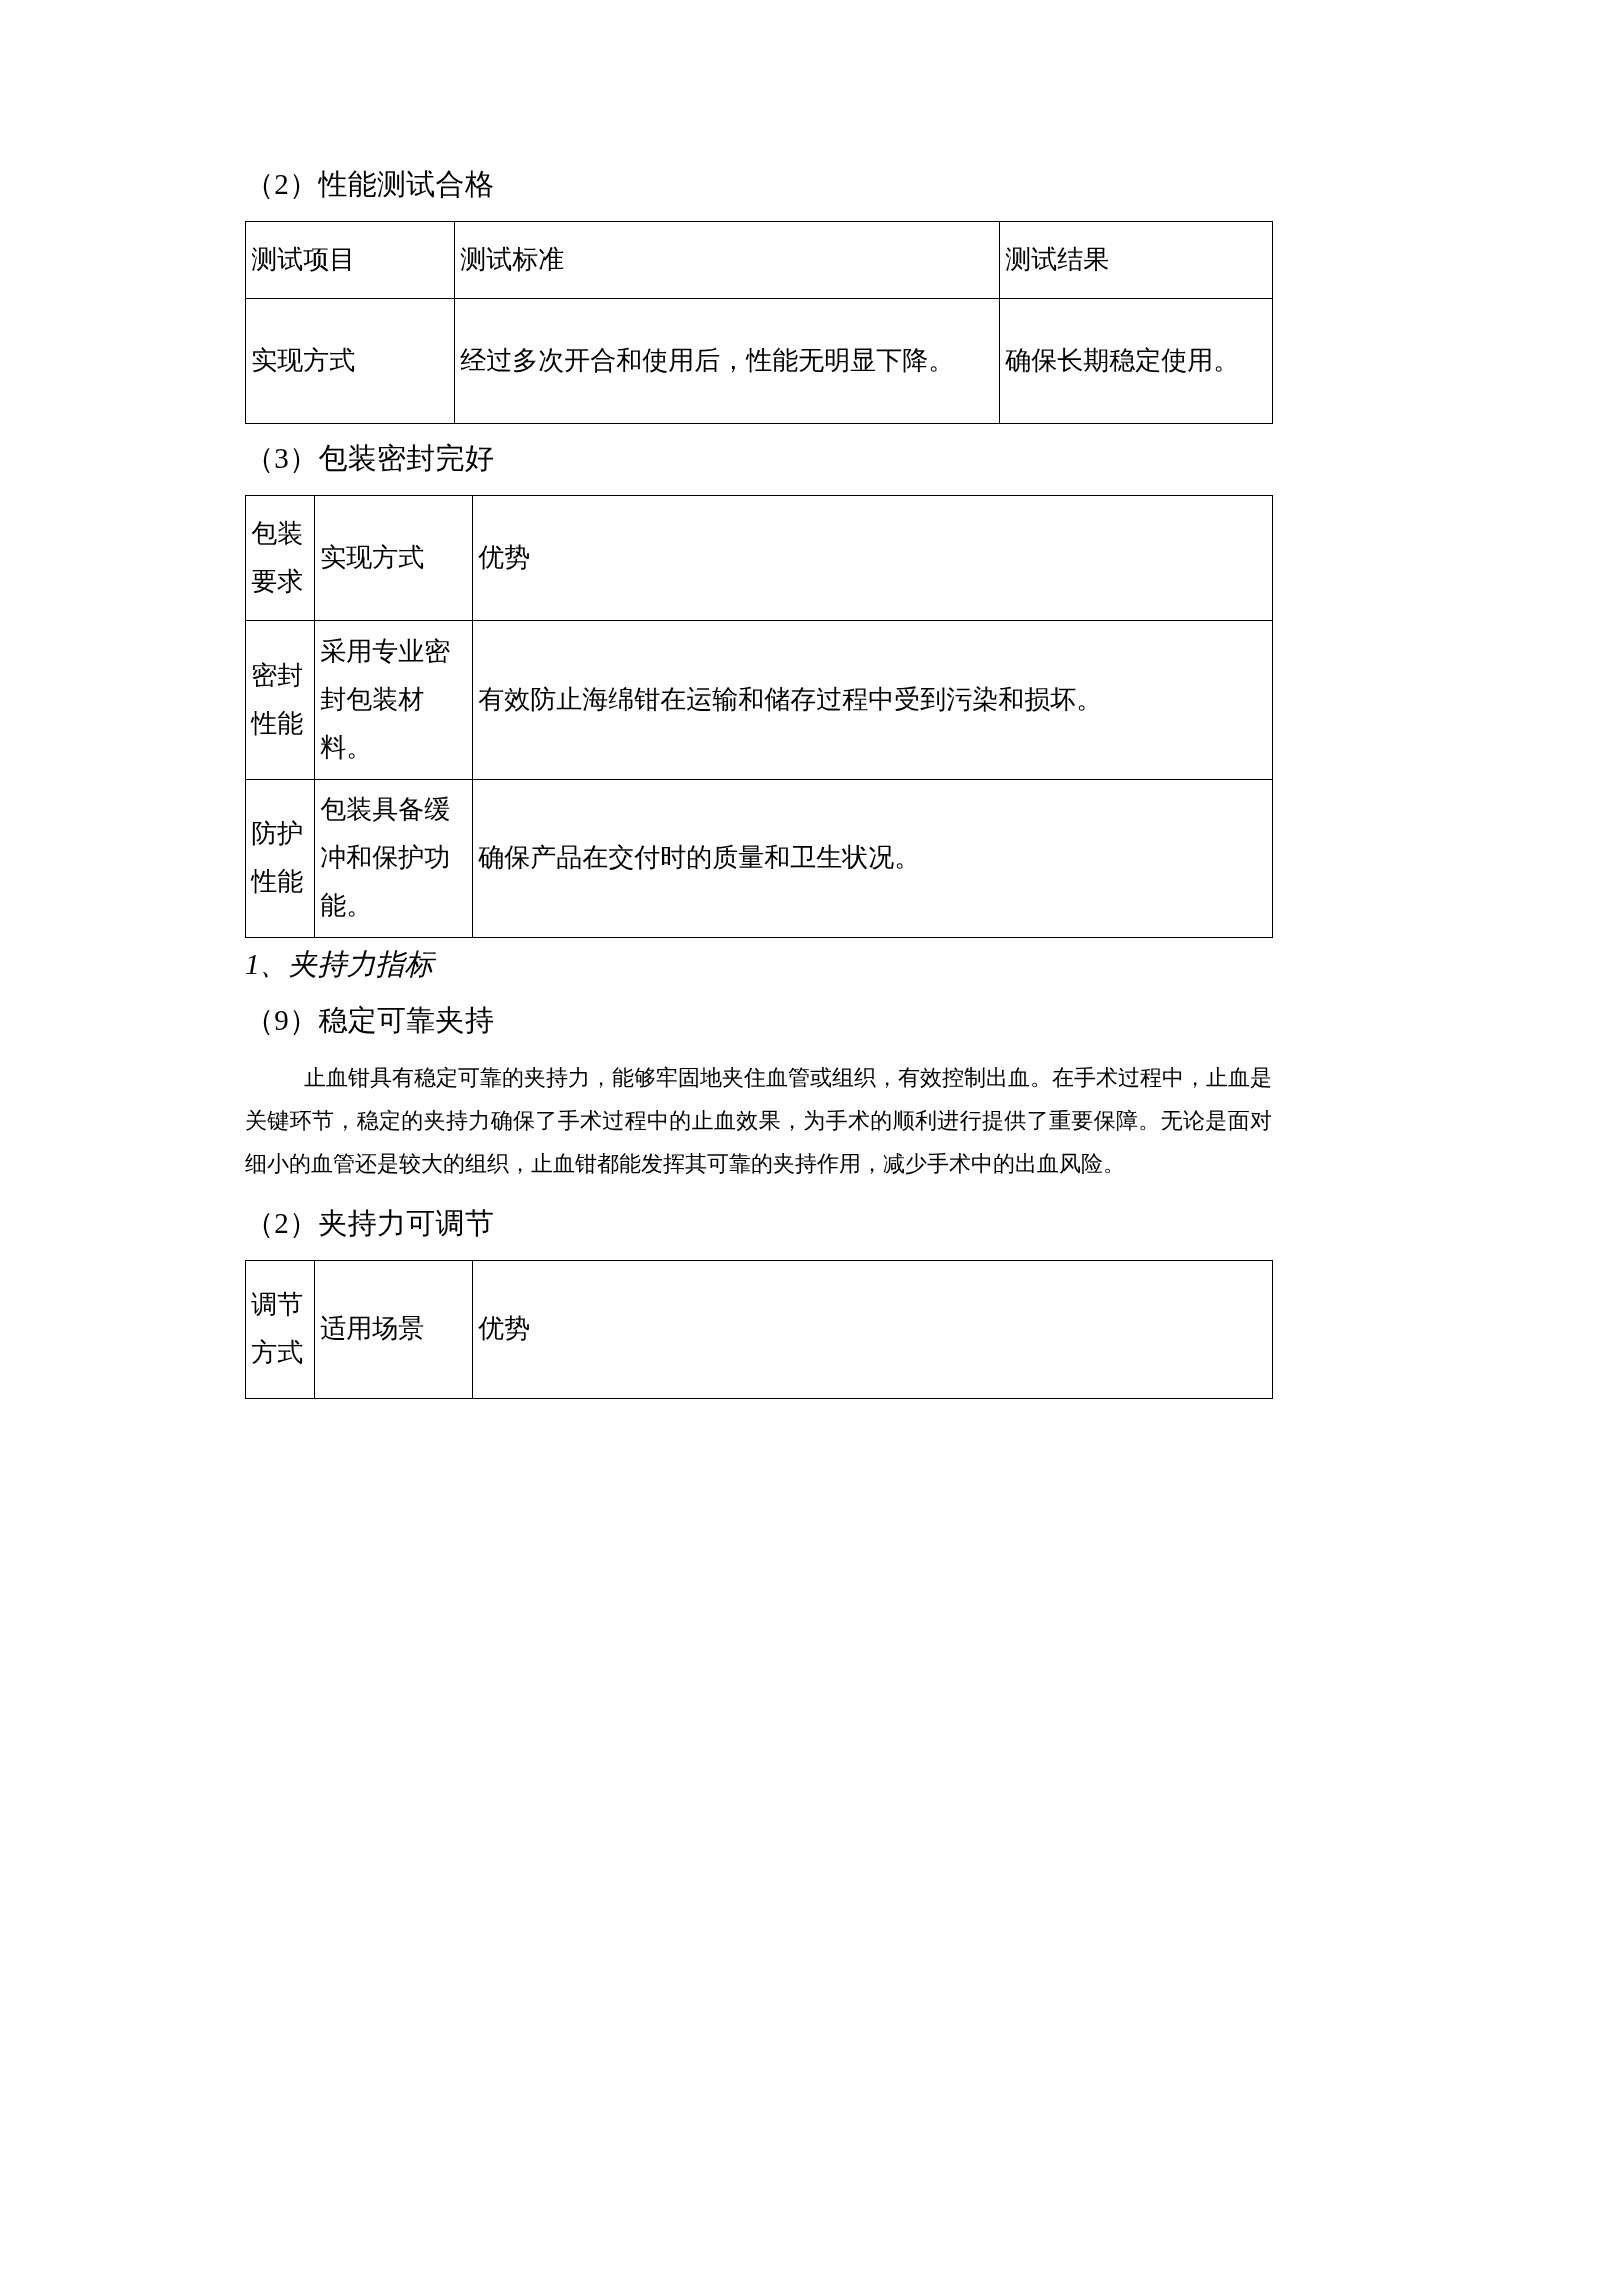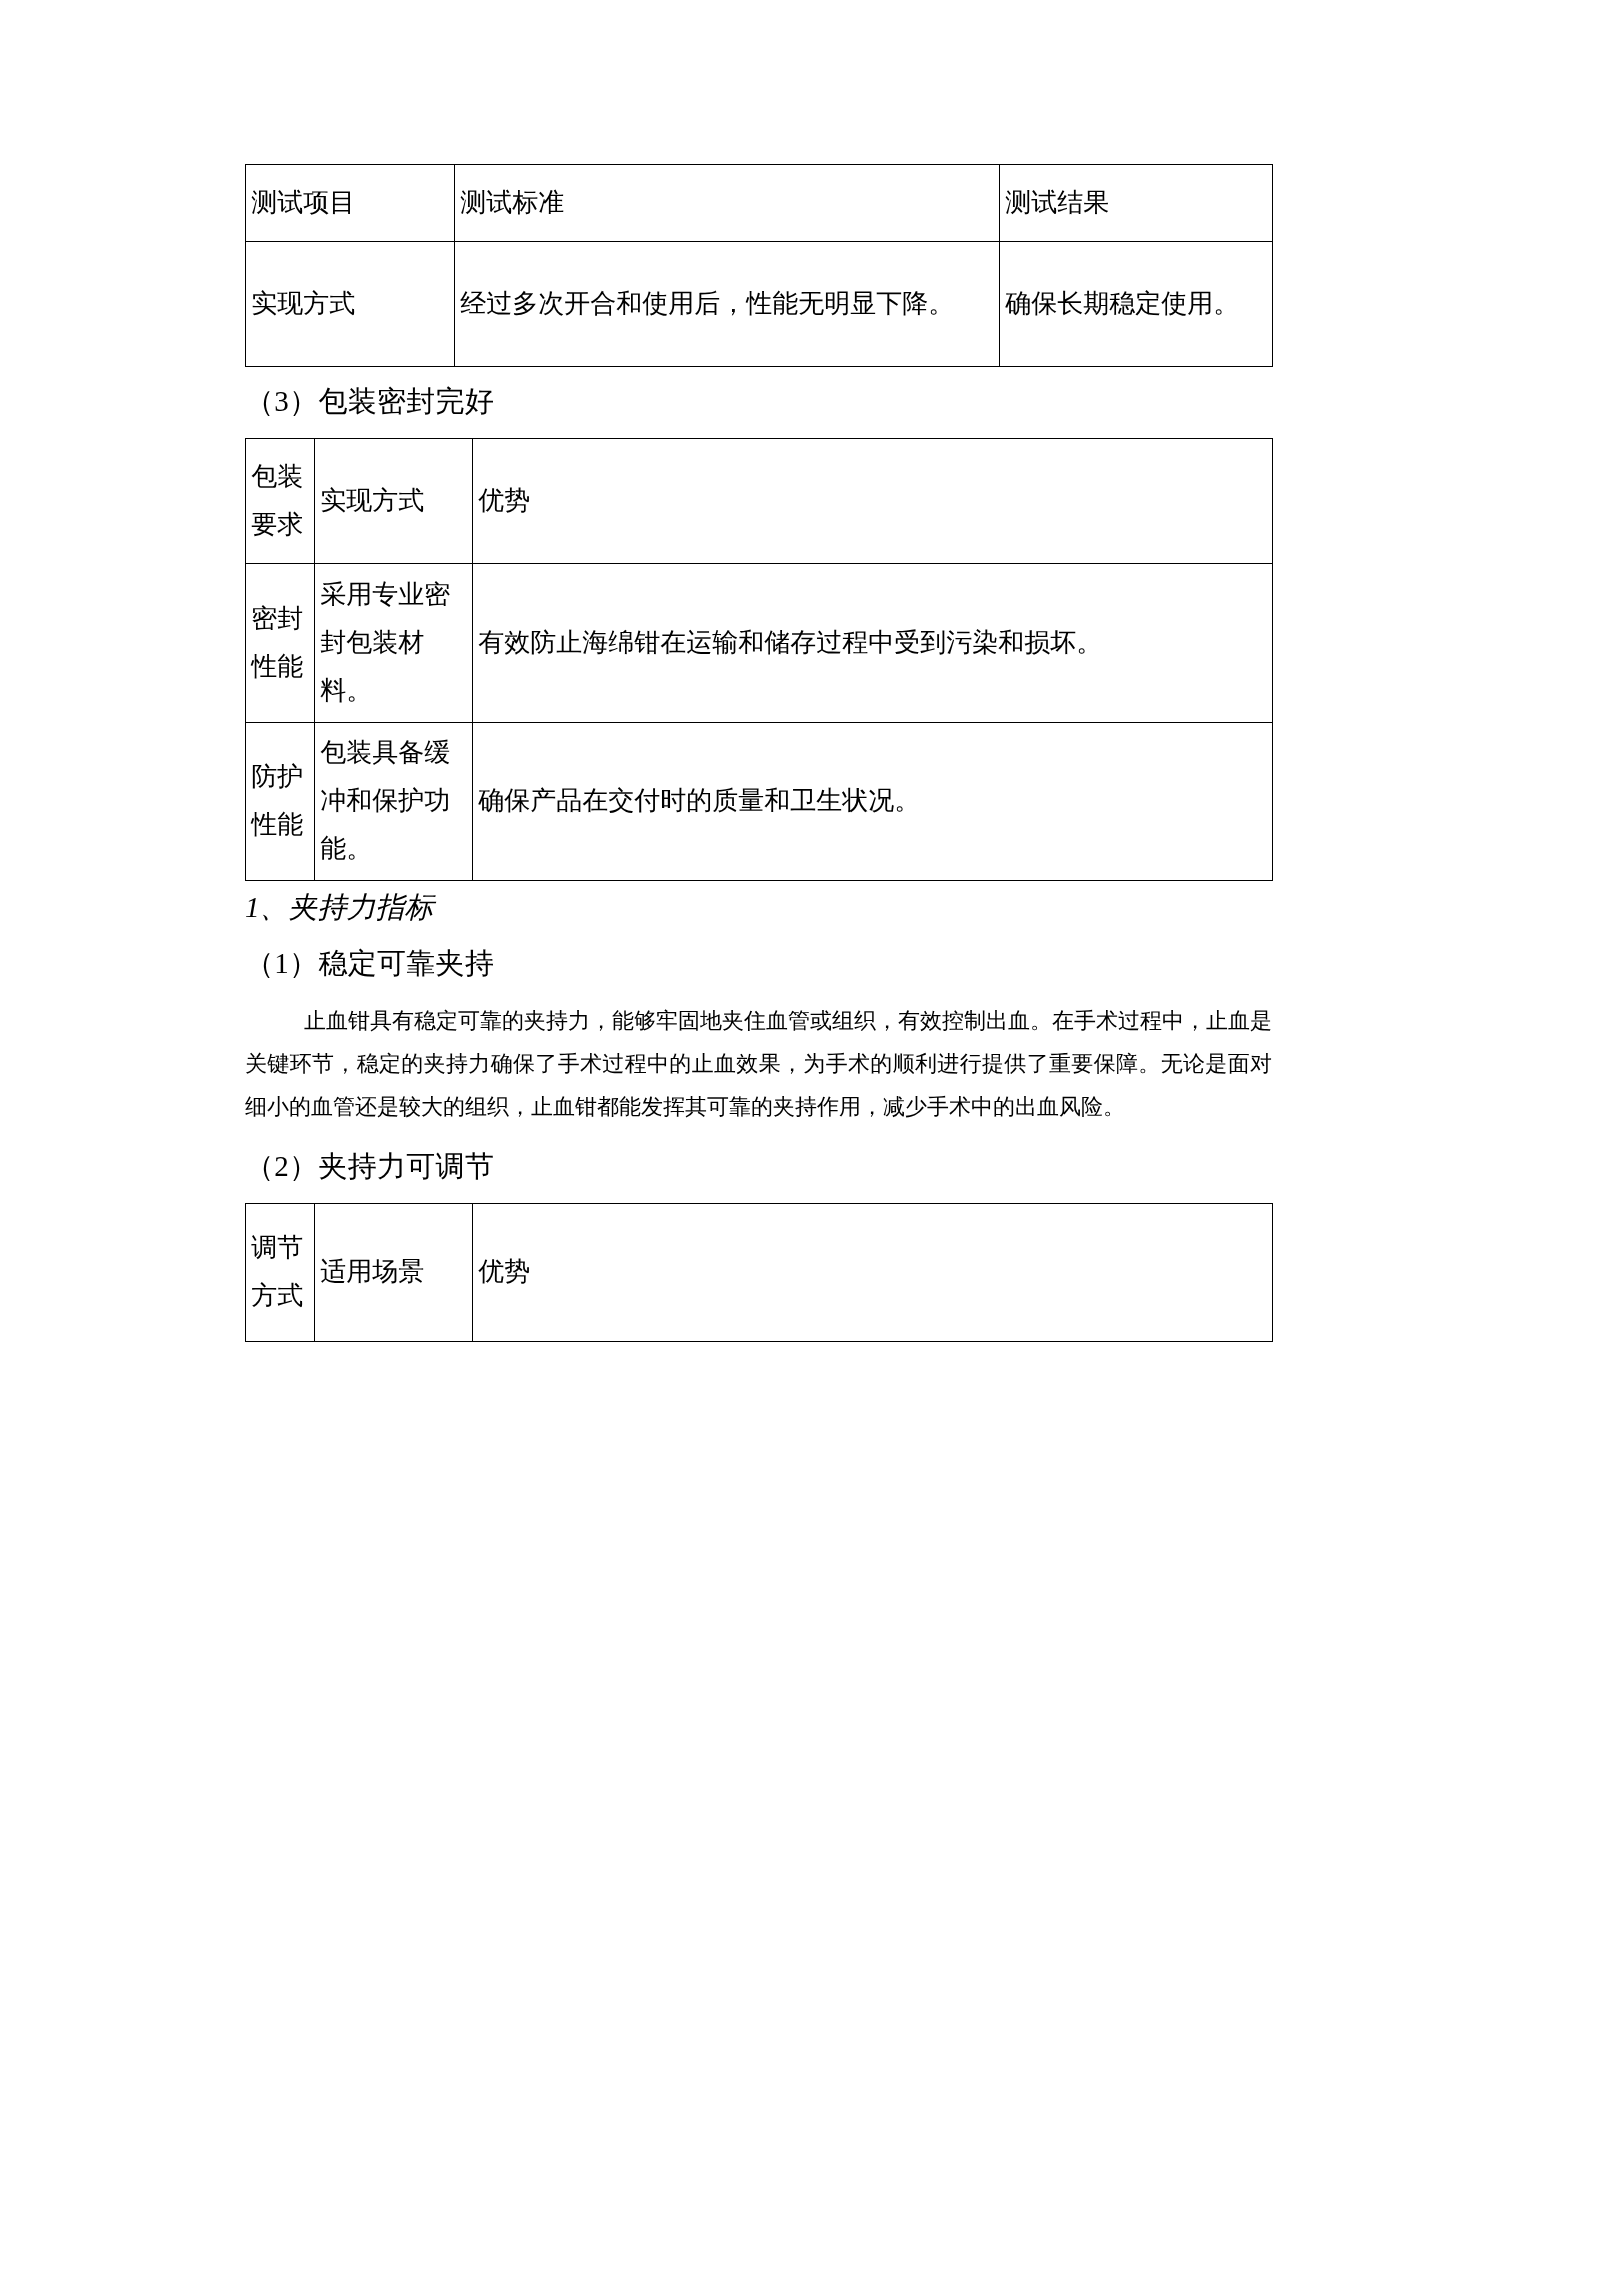--- a/index.html
+++ b/index.html
@@ -81,20 +81,21 @@
   .t3 col.c2 { width:158px; }
   .t3 col.c3 { width:800px; }
   .t3 tr.head td { height:124px; }
 </style>
 </head>
 <body>
 
 <div class="page">
   <div class="content">
 
+    <div class="h-sub">（2）性能测试合格</div>
 
     <table class="doc t1">
       <colgroup>
           <col class="c1">
           <col class="c2">
           <col class="c3">
         </colgroup>
       <tbody>
         <tr class="head">
           <td>测试项目</td>
@@ -132,21 +133,21 @@
           <td>防护性能</td>
           <td>包装具备缓冲和保护功能。</td>
           <td>确保产品在交付时的质量和卫生状况。</td>
         </tr>
       </tbody>
     </table>
 
 
     <div class="h-num">1、夹持力指标</div>
 
-    <div class="h-sub">（1）稳定可靠夹持</div>
+    <div class="h-sub">（9）稳定可靠夹持</div>
 
     <p class="para">止血钳具有稳定可靠的夹持力，能够牢固地夹住血管或组织，有效控制出血。在手术过程中，止血是关键环节，稳定的夹持力确保了手术过程中的止血效果，为手术的顺利进行提供了重要保障。无论是面对细小的血管还是较大的组织，止血钳都能发挥其可靠的夹持作用，减少手术中的出血风险。</p>
 
     <div class="h-sub">（2）夹持力可调节</div>
 
     <table class="doc t3">
       <colgroup>
           <col class="c1">
           <col class="c2">
           <col class="c3">

